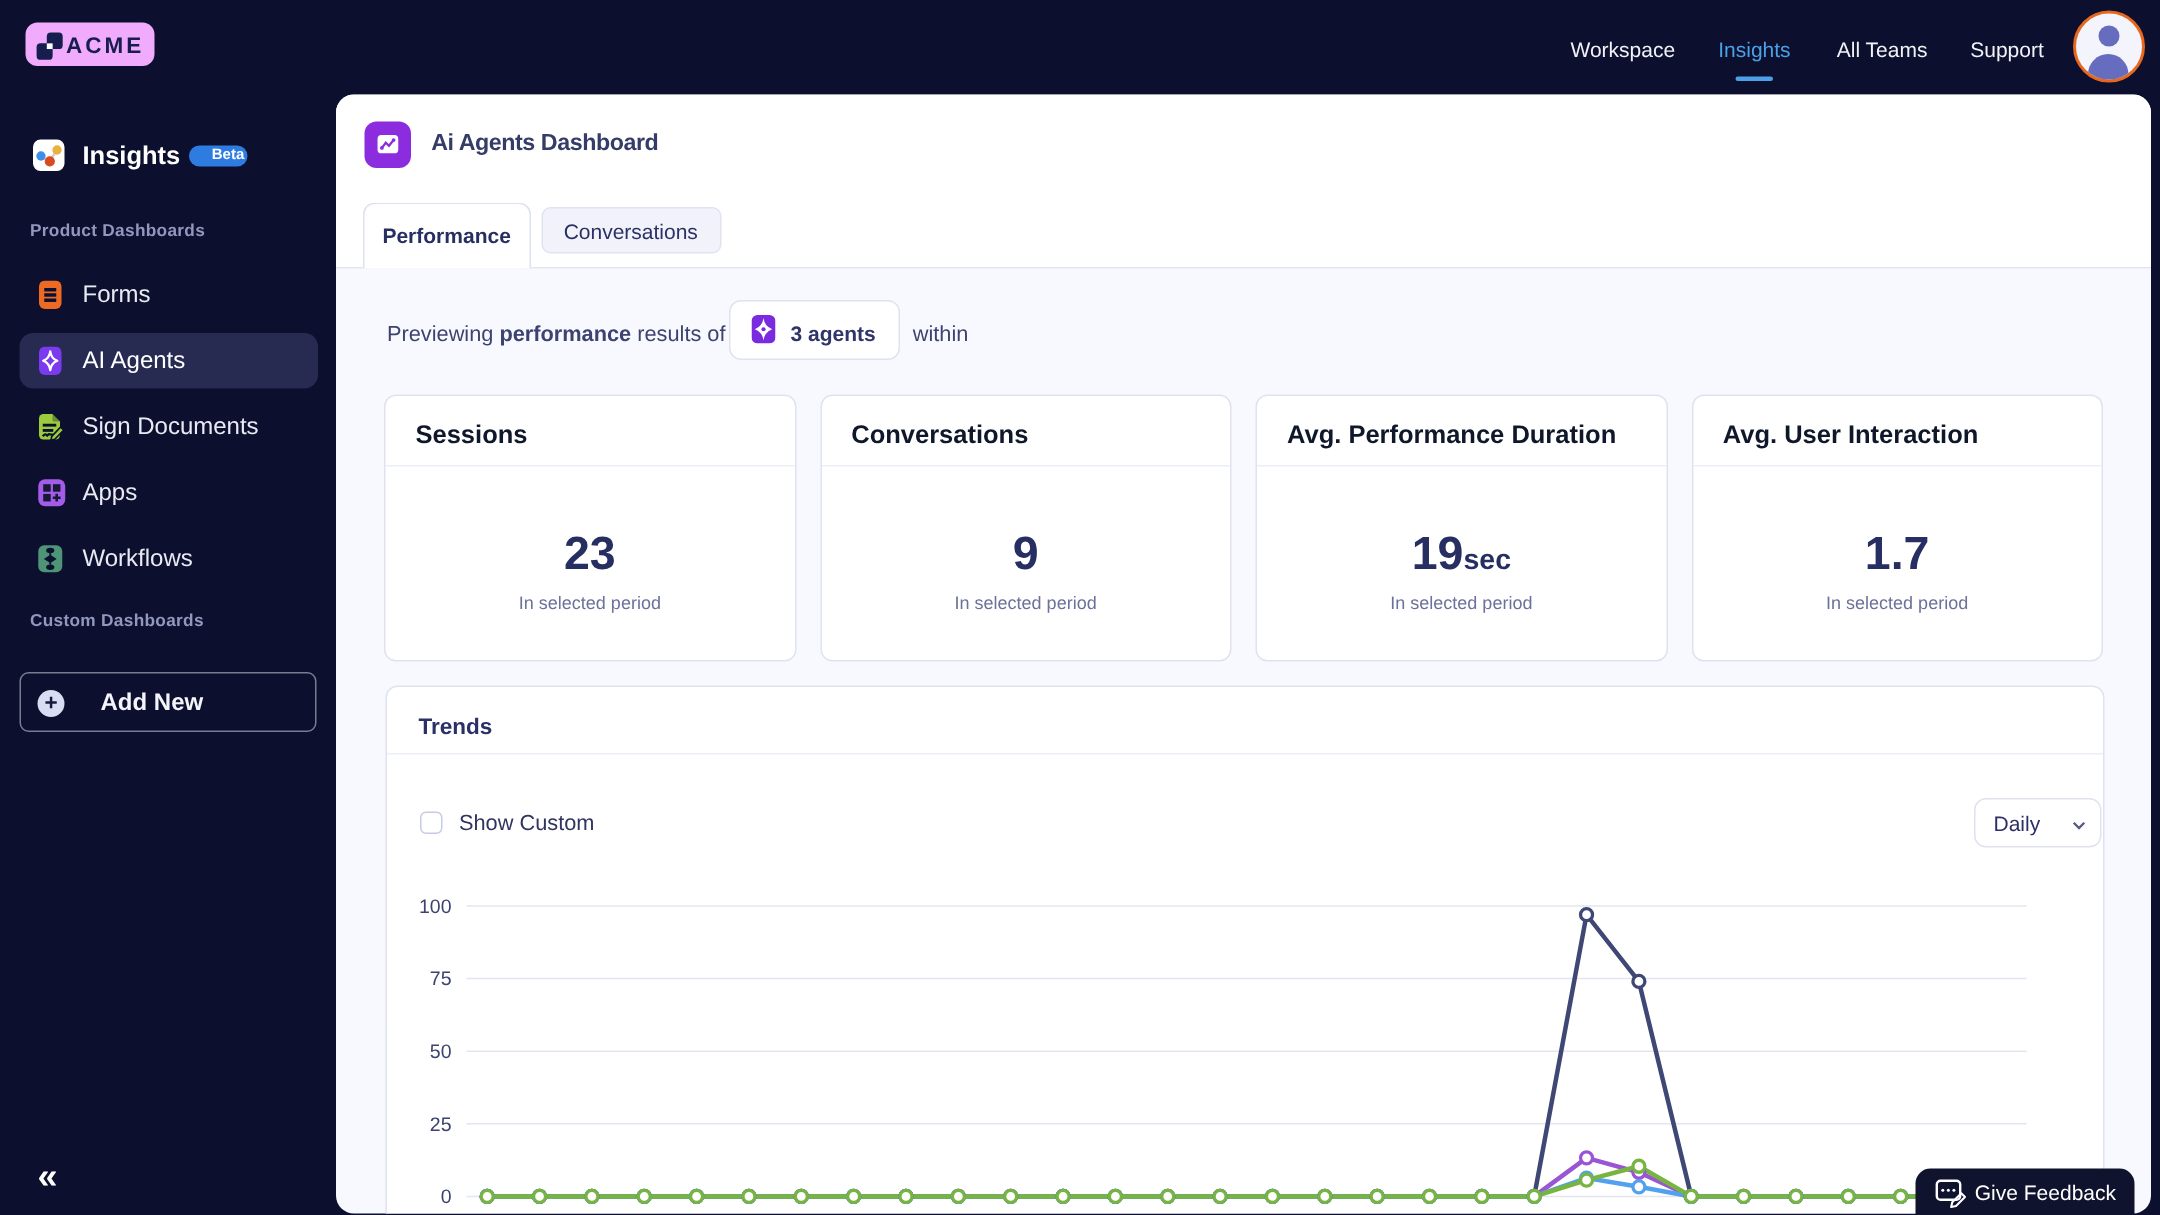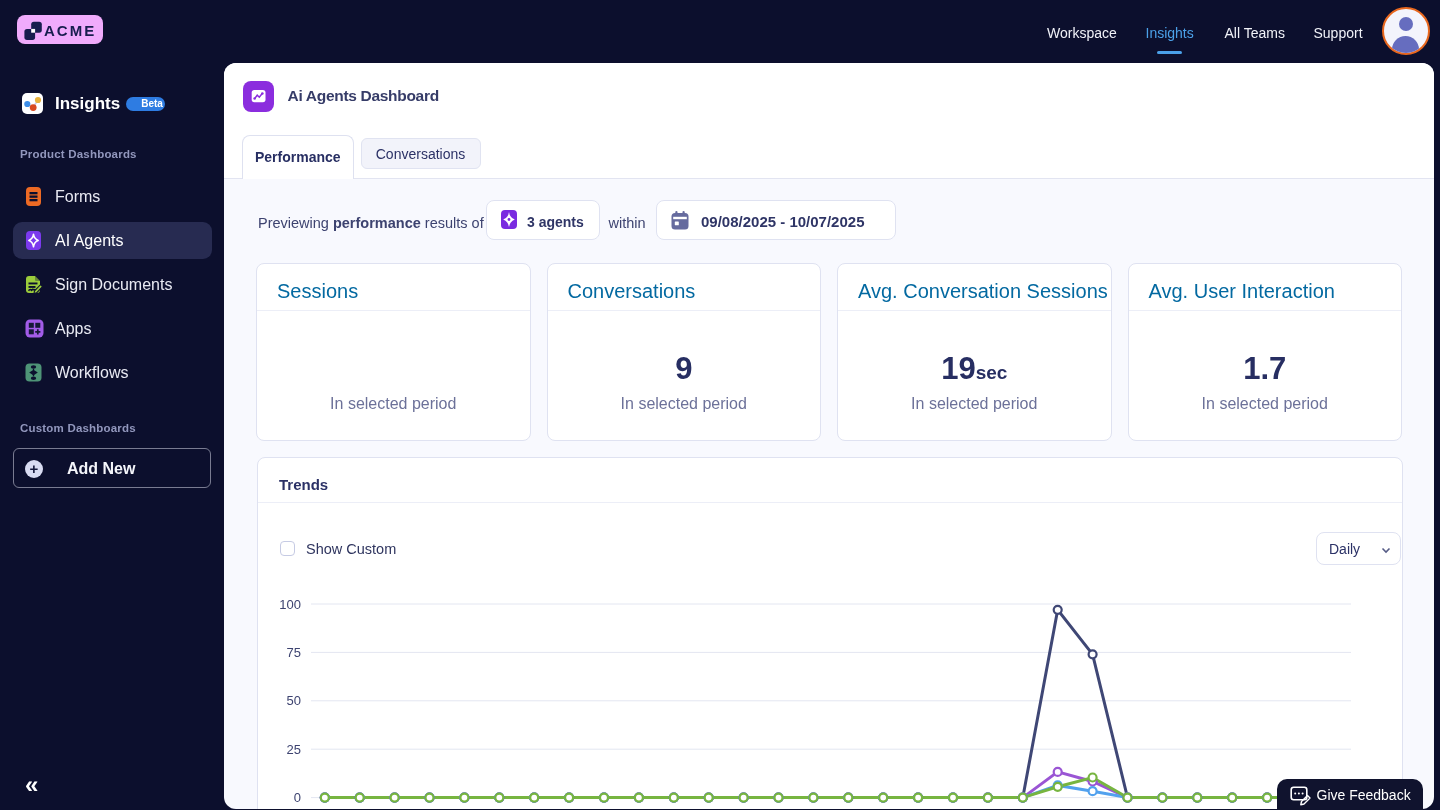--- a/index.html
+++ b/index.html
@@ -45,24 +45,24 @@
 .chip { position:absolute; top:137px; height:40px; background:#fff; border:1px solid #dfe2f1; border-radius:8px; }
 #chip1 { left:262px; width:114px; }
 #chip1 .t { position:absolute; left:40px; top:13px; font-size:14px; font-weight:bold; color:#2f3566;text-align:right; }
 #within { position:absolute; left:384.5px; top:151.5px; font-size:14.5px; color:#3d4370; }
 #chip2 { left:431.5px; width:240px; }
 #chip2 .t { position:absolute; left:44.5px; top:12px; font-size:15px; font-weight:bold; color:#2f3566; }
 
 
 .card { position:absolute; top:200px; width:274.5px; height:178px; background:#fff; border:1px solid #dfe2f1; border-radius:8px; }
 .card .ch { position:absolute; left:0; top:0; right:0; height:47px; border-bottom:1px solid #eceef7; }
-.card .ct { position:absolute; left:20px; top:16px; font-size:20px; font-weight:normal; color:#0369a1; }
+.card .ct { position:absolute; left:20px; top:16px; font-size:17px; font-weight:bold; color:#0f172a; }
 .card .num { position:absolute; left:0; right:0; top:87px; text-align:center; font-size:31px; font-weight:bold; color:#272e62; }
 .card .num .unit { font-size:19px; }
-.card .sub { position:absolute; left:0; right:0; top:131px; text-align:center; font-size:16px; color:#6c7199; }
+.card .sub { position:absolute; left:0; right:0; top:131px; text-align:center; font-size:12px; color:#6c7199; }
 
 
 #trends { position:absolute; left:33px; top:394px; width:1146px; height:480px; background:#fff; border:1px solid #dfe2f1; border-radius:8px; }
 #trends .ct { position:absolute; left:21px; top:18px; font-size:15px; font-weight:bold; color:#2b3166; }
 #trends .ch { position:absolute; left:0; top:0; right:0; height:45px; border-bottom:1px solid #eceef7; }
 #cbx { position:absolute; left:22px; top:83px; width:15px; height:15px; border:1.5px solid #c6cbe4; border-radius:4px; background:#fff; }
 #cbxl { position:absolute; left:48px; top:82.5px; font-size:14.5px; color:#2f355f; }
 #daily { position:absolute; left:1058px; top:74px; width:85px; height:33px; border:1px solid #dfe2f1; border-radius:8px; background:#fff; font-size:14.5px; color:#2b3166; }
 #daily .t { position:absolute; left:12px; top:8px; font-size:14px; }
 #daily svg { position:absolute; right:9px; top:14px; }
@@ -146,21 +146,21 @@
   <svg class="mi" width="17" height="19" viewBox="0 0 17 19">
     <rect x="0.5" y="0.5" width="16" height="18" rx="4" fill="#4e9477"></rect>
     <ellipse cx="8.5" cy="4" rx="2.7" ry="1.8" fill="#0c102f"></ellipse>
     <path d="M8.5 5.8 v1.5 M8.5 11.8 v1.5" stroke="#0c102f" stroke-width="1.3"></path>
     <path d="M8.5 6.8 L12.8 9.6 L8.5 12.4 L4.2 9.6 Z" fill="#0c102f"></path>
     <ellipse cx="8.5" cy="15.2" rx="2.7" ry="1.8" fill="#0c102f"></ellipse>
   </svg>
   <div class="mt">Workflows</div>
 </div>
 
-<div class="sec-label" style="top:422px;">Custom Dashboards</div>
+<div class="sec-label" style="top:408px;">Custom Dashboards</div>
 <div id="addnew">
     <div class="circ">+</div>
     <div class="t">Add New</div>
   </div>
 <div id="collapse">«</div>
 
 <div id="panel">
   <div id="phead"></div>
   <div id="dashicon">
     <svg width="31" height="31" viewBox="0 0 31 31">
@@ -177,45 +177,36 @@
   <div id="filter-text">Previewing <b>performance</b> results of</div>
   <div class="chip" id="chip1">
     <svg style="position:absolute;left:14px;top:9px;" width="16" height="19" viewBox="0 0 16 19">
       <rect x="0" y="0" width="16" height="19" rx="4" fill="#7a2be0"></rect>
       <path d="M8 2 Q8.7 7.5 13.8 9.5 Q8.7 11.5 8 17 Q7.3 11.5 2.2 9.5 Q7.3 7.5 8 2 Z" fill="#fff"></path>
       <circle cx="8" cy="9.5" r="1.4" fill="#7a2be0"></circle>
     </svg>
     <div class="t">3 agents</div>
   </div>
   <div id="within">within</div>
-  <div class="chip" id="chip2">
-    <svg style="position:absolute;left:14px;top:9px;" width="18" height="20" viewBox="0 0 18 20">
-      <rect x="0.5" y="3" width="17" height="16.5" rx="3.5" fill="#666b9e"></rect>
-      <rect x="4.3" y="1" width="2.2" height="5" rx="1.1" fill="#666b9e"></rect>
-      <rect x="11.5" y="1" width="2.2" height="5" rx="1.1" fill="#666b9e"></rect>
-      <rect x="2.2" y="6.8" width="13.6" height="2.4" fill="#fff"></rect>
-      <rect x="3.8" y="11.5" width="4" height="3.8" rx="0.6" fill="#fff"></rect>
-    </svg>
-    <div class="t">09/08/2025 - 10/07/2025</div>
-  </div>
 
   <div class="card" style="left:32px;">
     <div class="ch"></div>
       <div class="ct">Sessions</div>
+    <div class="num">23</div>
     <div class="sub">In selected period</div>
   </div>
   <div class="card" style="left:322.5px;">
     <div class="ch"></div>
       <div class="ct">Conversations</div>
     <div class="num">9</div>
     <div class="sub">In selected period</div>
   </div>
   <div class="card" style="left:613px;">
     <div class="ch"></div>
-      <div class="ct">Avg. Conversation Sessions</div>
+      <div class="ct">Avg. Performance Duration</div>
     <div class="num">19<span class="unit">sec</span></div>
     <div class="sub">In selected period</div>
   </div>
   <div class="card" style="left:903.5px;">
     <div class="ch"></div>
       <div class="ct">Avg. User Interaction</div>
     <div class="num">1.7</div>
     <div class="sub">In selected period</div>
   </div>
 

